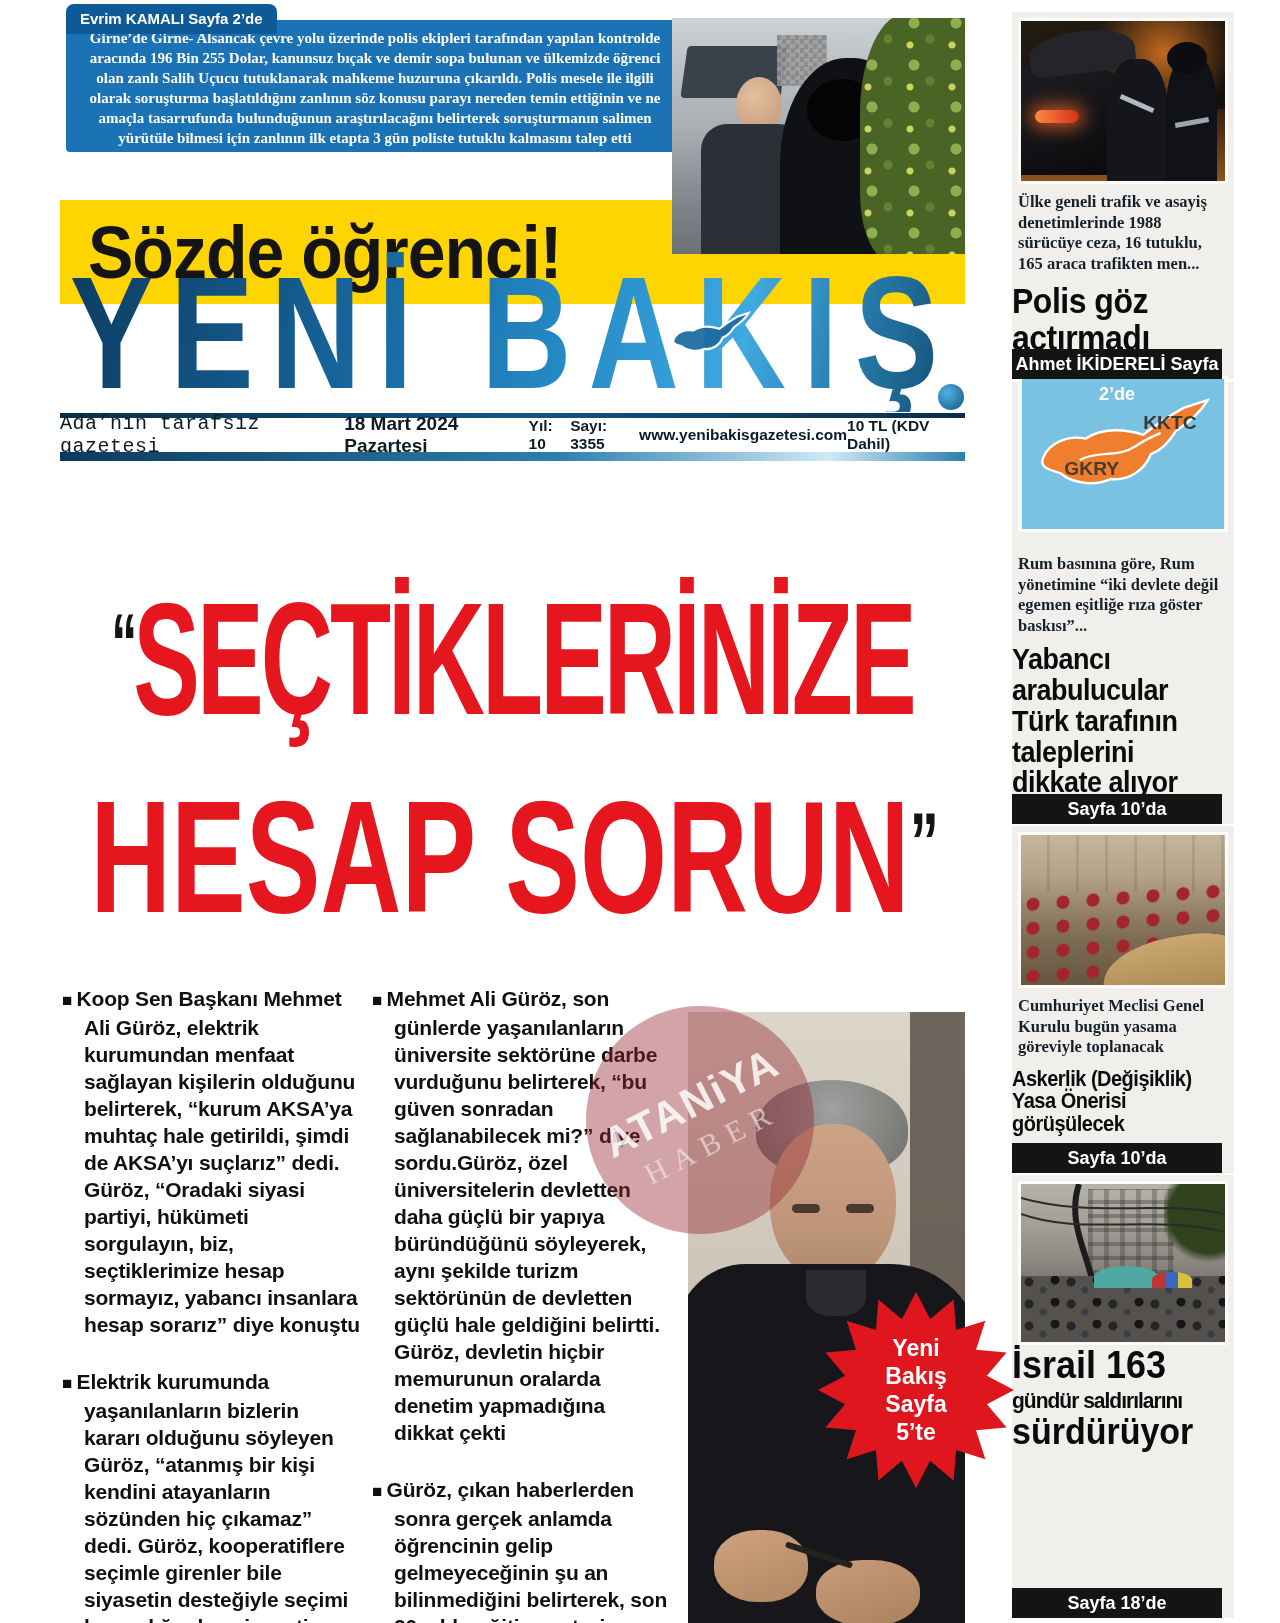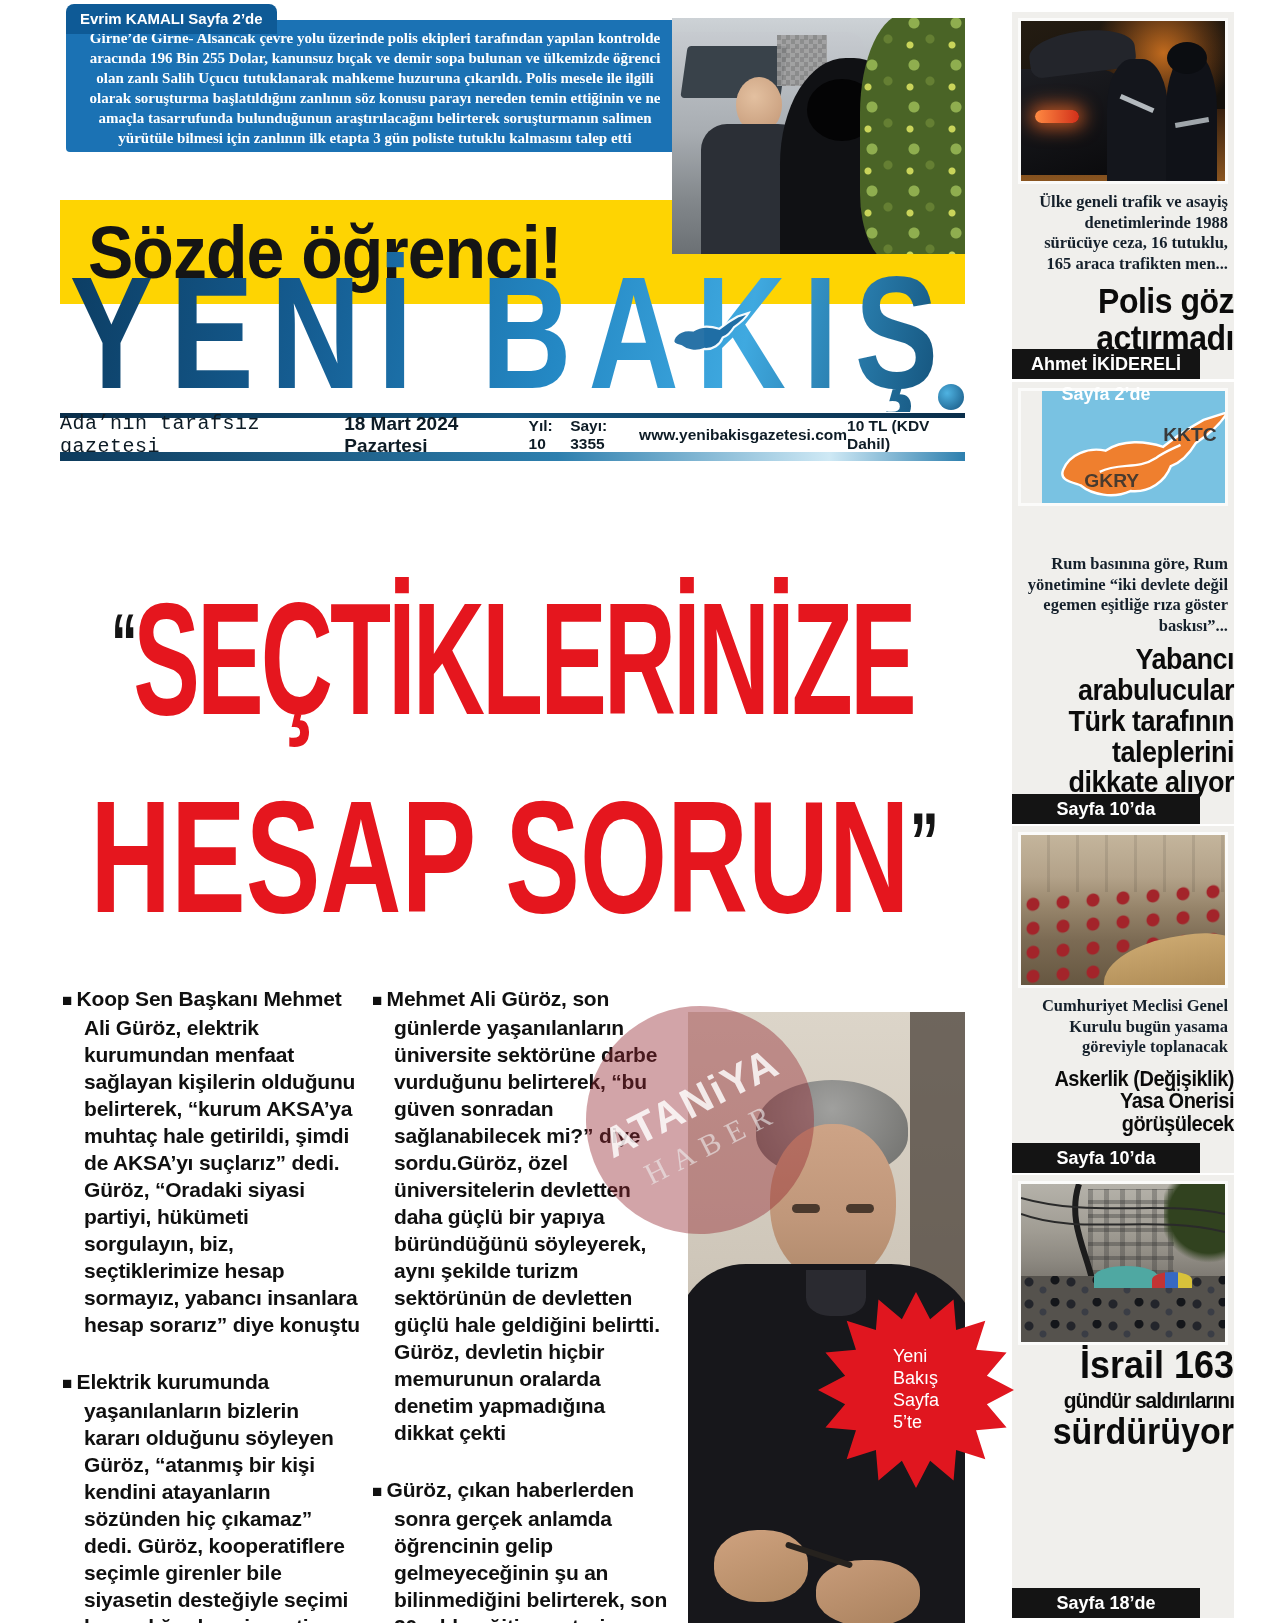--- a/index.html
+++ b/index.html
@@ -104,36 +104,36 @@
   .watermark{position:absolute;left:586px;top:1006px;width:228px;height:228px;border-radius:50%;
     background:rgba(148,38,48,.42);z-index:6;display:flex;flex-direction:column;align-items:center;
     justify-content:center;transform:rotate(-27deg);}
   .wm1{font-size:42px;font-weight:bold;color:rgba(255,255,255,.82);letter-spacing:2px;}
   .wm2{font-family:"Liberation Serif",serif;font-size:30px;color:rgba(238,238,238,.6);letter-spacing:9px;margin-top:4px;}
 
   
   .starburst{position:absolute;left:818px;top:1292px;width:196px;height:196px;z-index:7;}
   .sb-star{position:absolute;inset:0;}
   .sb-text{position:absolute;inset:0;display:flex;align-items:center;justify-content:center;
-    color:#fff;font-weight:normal;font-size:18px;line-height:1.22;}
+    text-align:center;color:#fff;font-weight:bold;font-size:23px;line-height:1.22;}
 
   
   .sb-panel{position:absolute;left:1012px;width:222px;background:#f0efec;}
   .sb-photo{position:absolute;left:1018px;width:210px;overflow:hidden;border:3px solid #fbfbfa;box-sizing:border-box;}
-  .sb-box{position:absolute;left:1012px;width:222px;text-align:right;}
+  .sb-box{position:absolute;left:1012px;width:222px;text-align:left;}
   .sb-kicker{font-family:"Liberation Serif",serif;font-weight:bold;color:#15202b;font-size:16.5px;
     line-height:20.5px;padding:8px 6px 4px;}
   .sb-head{font-weight:900;color:#0b0b0b;line-height:1.02;letter-spacing:-.5px;
     transform:scaleY(1.12);transform-origin:top center;padding-top:4px;}
   .sb-head.s1{font-size:32px;} .sb-head.s2{font-size:27px;} .sb-head.s3{font-size:20px;}
   .s4top{font-weight:900;font-size:36px;line-height:1.05;}
   .s4mid{font-weight:900;font-size:21px;letter-spacing:-1px;line-height:1.2;}
   .s4bot{font-weight:900;font-size:34px;line-height:1.05;}
   .s4wrap{transform:scaleY(1.08);transform-origin:top center;color:#0b0b0b;}
-  .sb-bar{position:absolute;left:1012px;width:188px;height:30px;background:#141414;color:#fff;
+  .sb-bar{position:absolute;left:1012px;width:210px;height:30px;background:#141414;color:#fff;
     font-weight:bold;font-size:18px;line-height:30px;text-align:center;z-index:2;}
 
   
   .ph-night{background:linear-gradient(160deg,#241c12,#14100b 60%);}
   .n-glow1{position:absolute;right:-10%;top:-15%;width:80%;height:70%;
     background:radial-gradient(circle,#c06a1e 0%,rgba(150,80,25,.45) 45%,transparent 70%);}
   .n-road{position:absolute;left:0;bottom:0;width:100%;height:45%;
     background:linear-gradient(180deg,rgba(160,80,25,.25),#8a5520);}
   .n-car{position:absolute;left:-6%;bottom:4%;width:60%;height:66%;border-radius:12px 34px 8px 8px;
     background:linear-gradient(160deg,#1d1e23,#0a0a0c);}
@@ -270,21 +270,21 @@
     <div class="n-p2s"></div>
   </div>
   <div class="sb-box" style="top:184px;height:165px;">
     <div class="sb-kicker">Ülke geneli trafik ve asayiş denetimlerinde 1988 sürücüye ceza, 16 tutuklu, 165 araca trafikten men...</div>
     <div class="sb-head s1 pre">Polis göz
 açtırmadı</div>
   </div>
   <div class="sb-bar" style="top:349px;">Ahmet İKİDERELİ Sayfa 2’de</div>
 
   <div class="sb-panel" style="top:382px;height:442px;"></div>
-  <div class="sb-photo" style="top:388px;height:118px;padding-left:20px;">
+  <div class="sb-photo" style="top:376px;height:156px;">
     <svg width="204" height="152" viewBox="0 0 210 158">
       <rect x="0" y="0" width="210" height="158" fill="#79c2e2"></rect>
       <path d="M22,82 C28,66 48,58 66,62 C84,50 108,52 126,58 C136,50 150,40 168,30 L193,22 C186,34 172,46 160,54 C154,64 146,74 134,78 C128,94 112,106 92,104 C74,112 52,108 40,98 C28,94 18,92 22,82 Z" fill="#ef7f2e" stroke="#ffffff" stroke-width="2.5"></path>
       <path d="M60,84 C80,74 100,82 118,70 C126,64 136,60 144,56" fill="none" stroke="#ffffff" stroke-width="2.5"></path>
       <text x="126" y="52" font-family="Liberation Sans, sans-serif" font-size="20" font-weight="bold" fill="#3a3a3a">KKTC</text>
       <text x="44" y="100" font-family="Liberation Sans, sans-serif" font-size="20" font-weight="bold" fill="#4a3b2e">GKRY</text>
     </svg>
   </div>
   <div class="sb-box" style="top:546px;height:308px;">
     <div class="sb-kicker">Rum basınına göre, Rum yönetimine “iki devlete değil egemen eşitliğe rıza göster baskısı”...</div>

